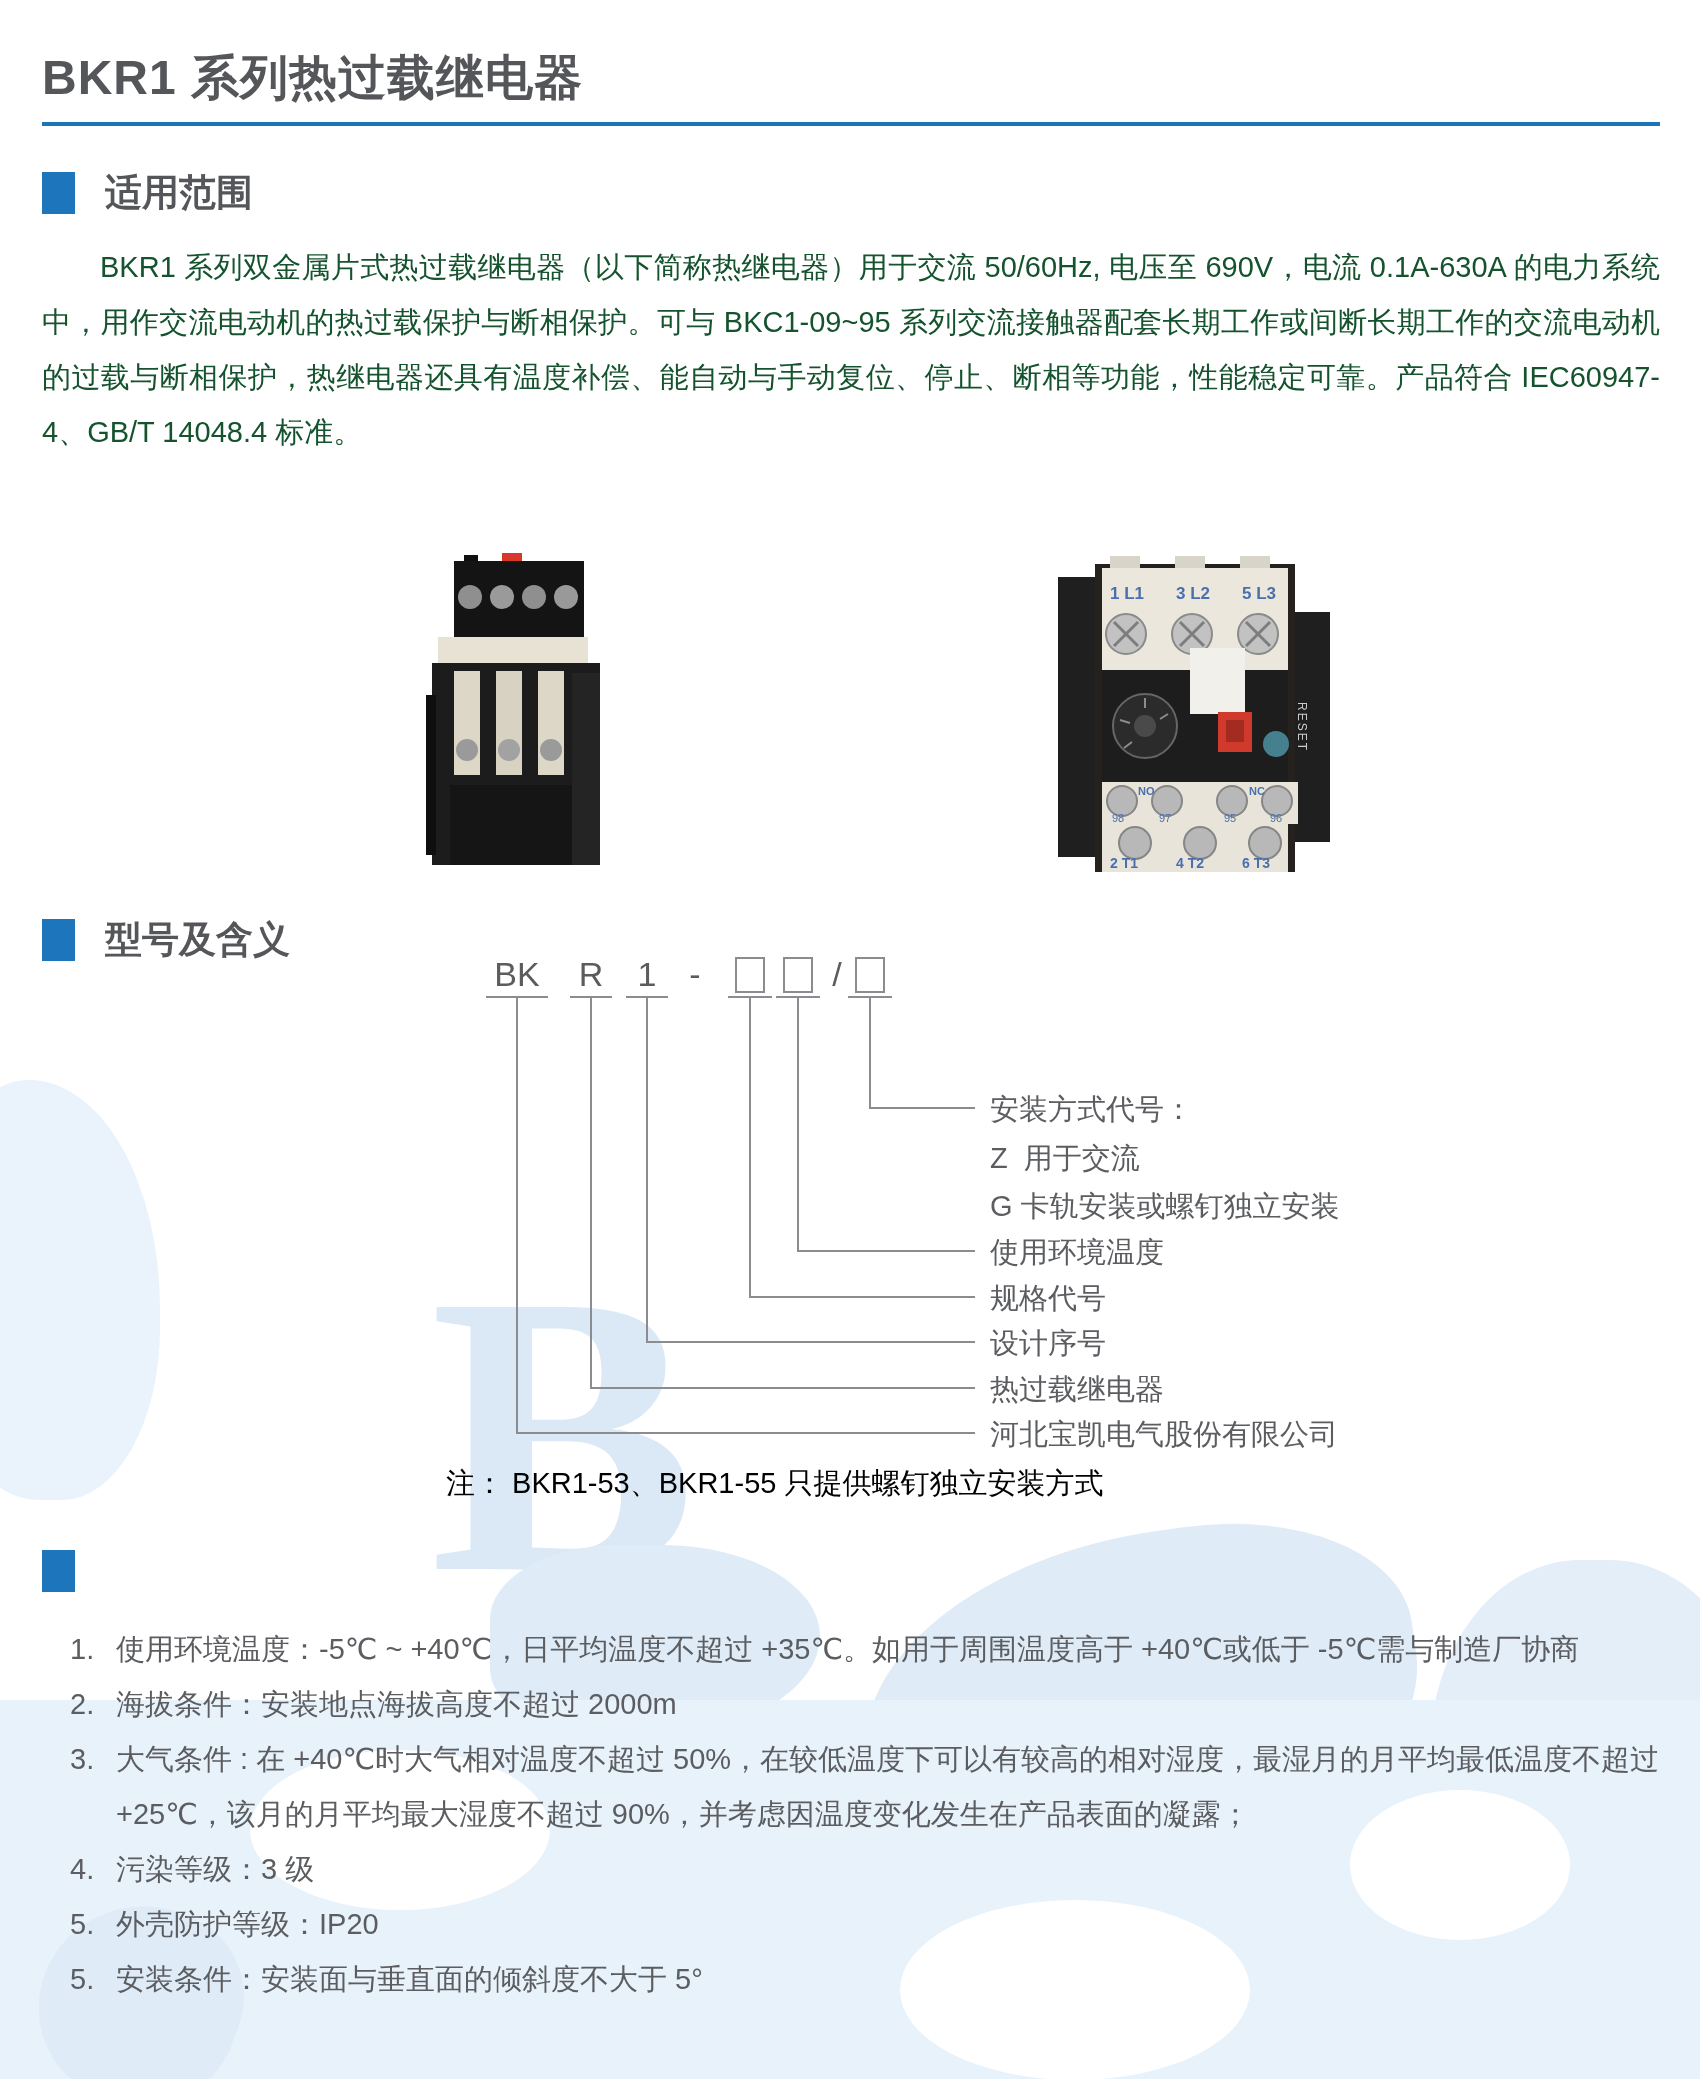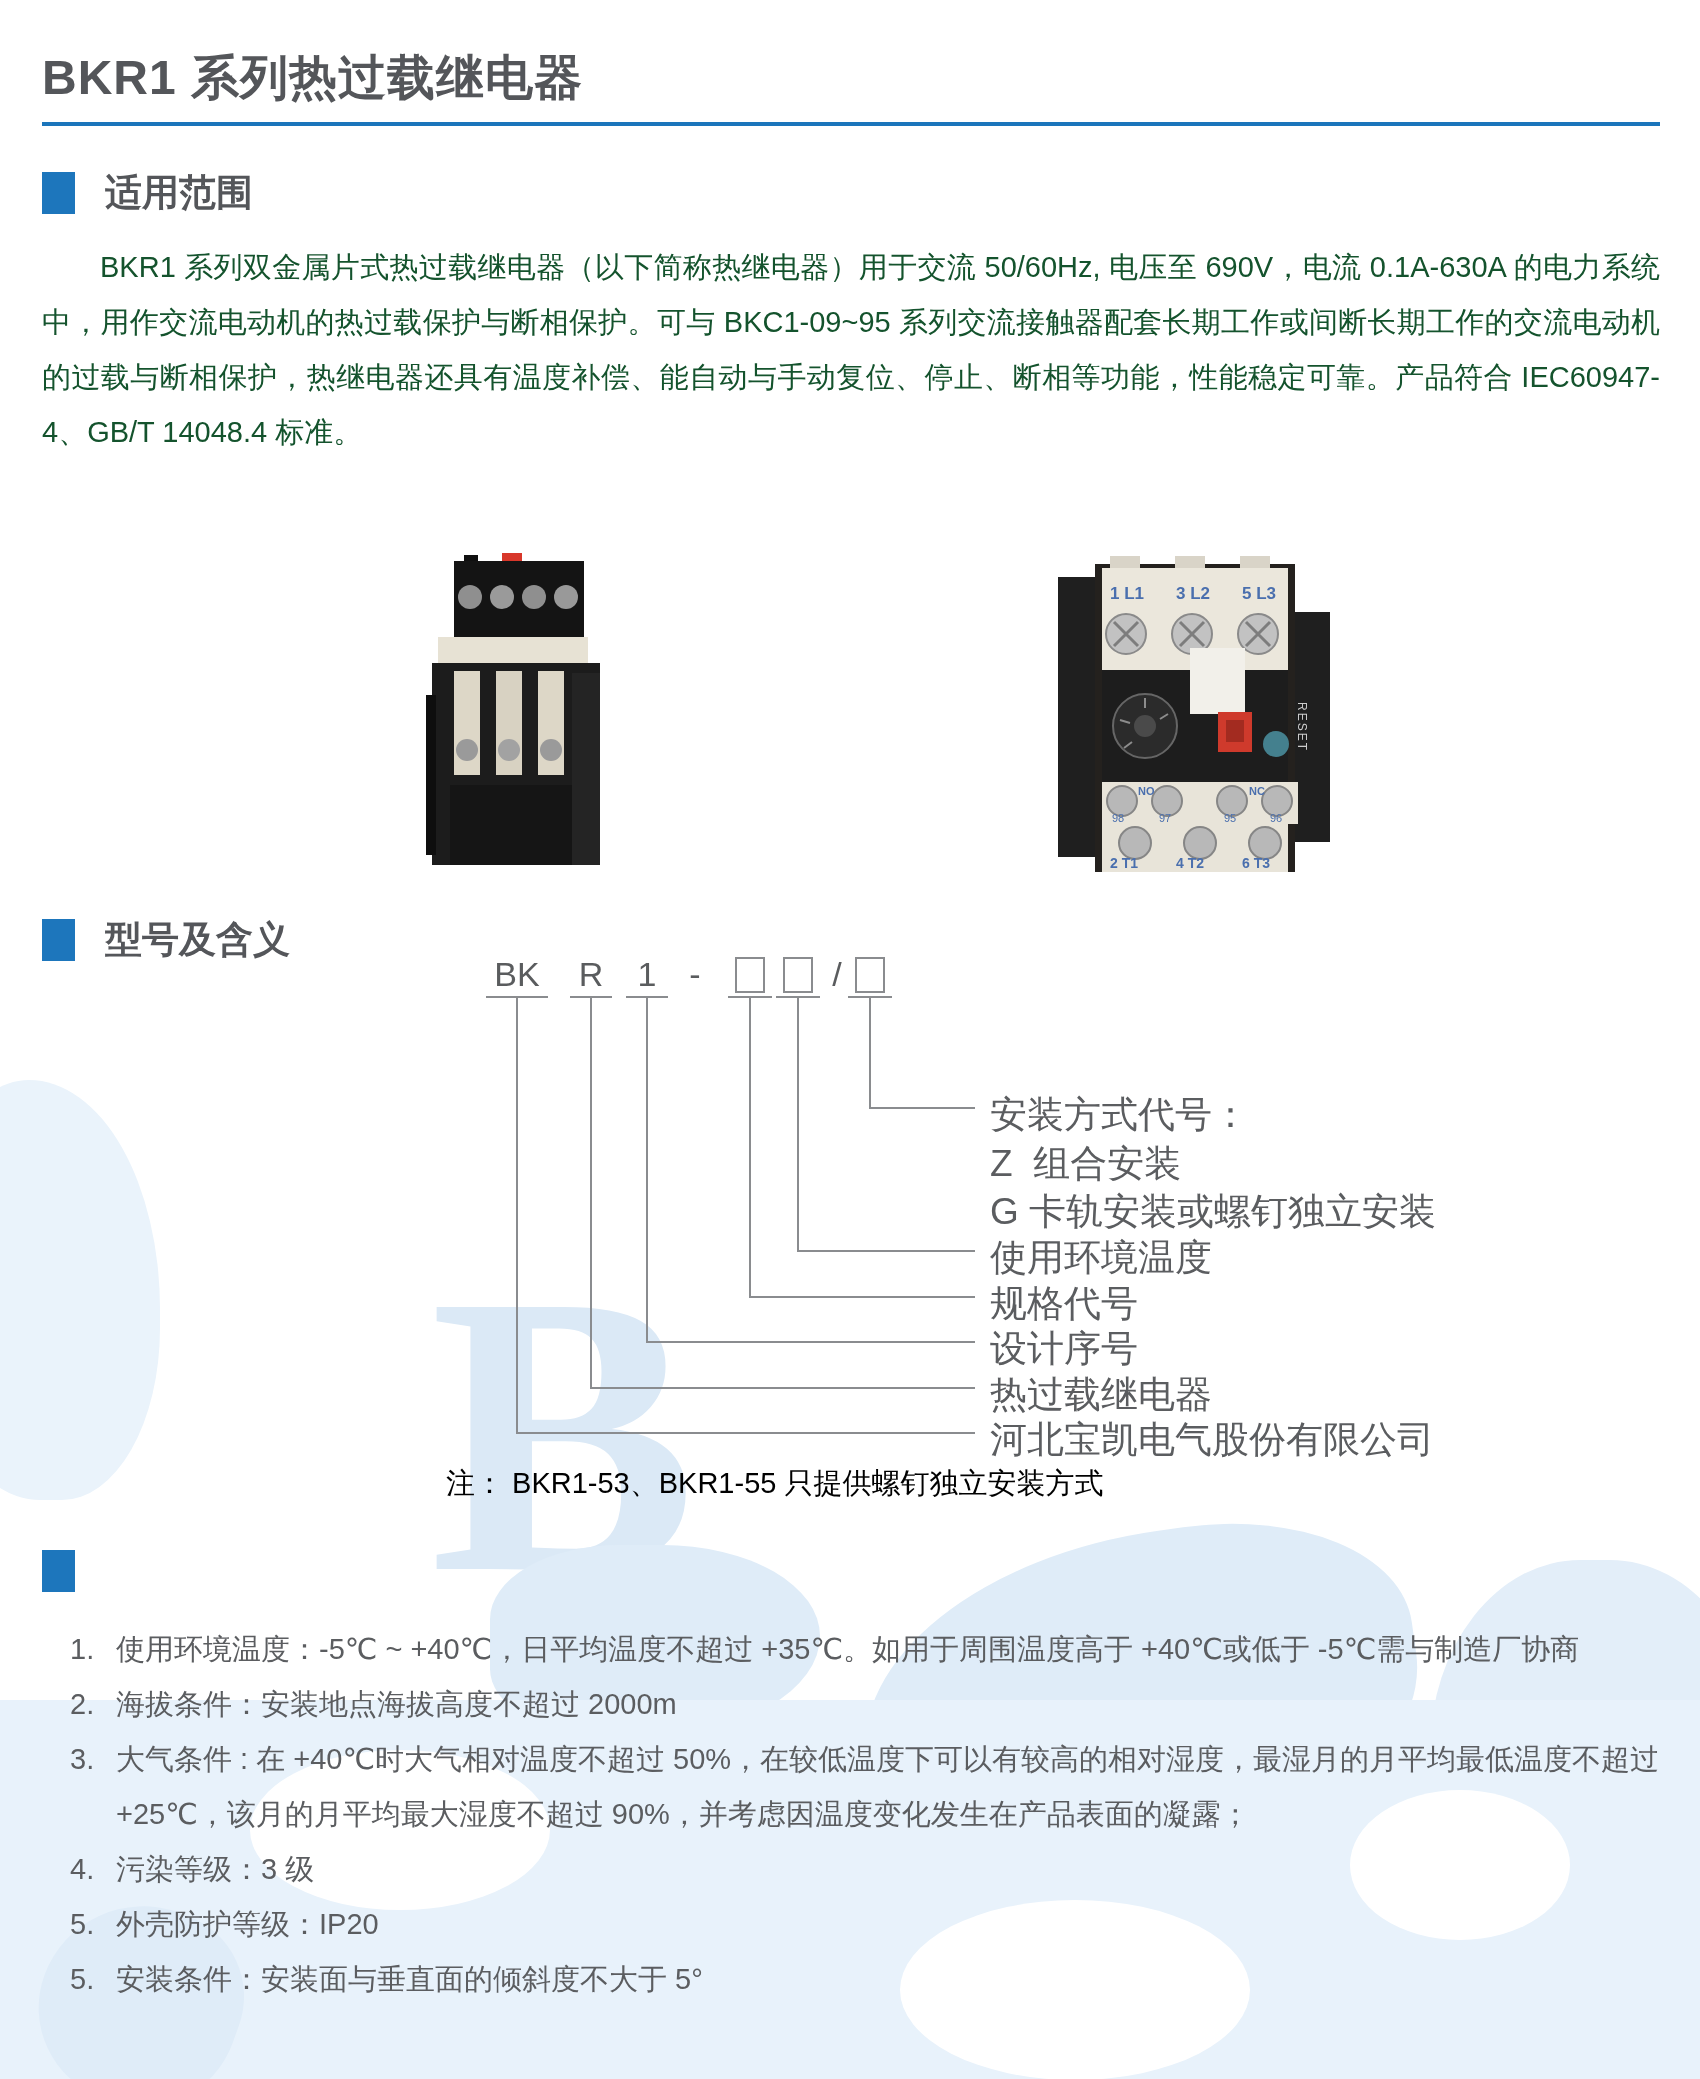--- a/index.html
+++ b/index.html
@@ -41,21 +41,21 @@
     position:absolute;top:0;height:44px;line-height:44px;text-align:center;
     font-size:34px;color:#5a5c5e;border-bottom:2px solid #8a8c8f;
   }
   .code-plain{
     position:absolute;top:0;height:44px;line-height:44px;text-align:center;
     font-size:34px;color:#5a5c5e;
   }
   .code-box{width:26px;height:32px;border:2px solid #8a8c8f;margin:5px auto 0;}
   .connector-svg{position:absolute;left:0;top:46px;}
   .model-label{
-    position:absolute;left:990px;font-size:37px;color:#5b5d60;white-space:pre;
+    position:absolute;left:990px;font-size:29px;color:#5b5d60;white-space:pre;
   }
   .model-note{
     position:absolute;left:446px;top:512px;font-size:29px;color:#000000;white-space:pre;
   }
   
   .env-list{position:absolute;left:70px;top:1622px;width:1596px;}
   .env-item{display:flex;font-size:29px;line-height:55px;color:#5b5d60;}
   .env-num{flex:0 0 46px;}
   .env-txt{flex:1;}
 </style>
@@ -177,21 +177,21 @@
     <svg class="connector-svg" width="1700" height="535">
       <polyline points="870,0 870,110 975,110" fill="none" stroke="#8a8c8f" stroke-width="2"></polyline>
       <polyline points="798,0 798,253 975,253" fill="none" stroke="#8a8c8f" stroke-width="2"></polyline>
       <polyline points="750,0 750,299 975,299" fill="none" stroke="#8a8c8f" stroke-width="2"></polyline>
       <polyline points="647,0 647,344 975,344" fill="none" stroke="#8a8c8f" stroke-width="2"></polyline>
       <polyline points="591,0 591,390 975,390" fill="none" stroke="#8a8c8f" stroke-width="2"></polyline>
       <polyline points="517,0 517,435 975,435" fill="none" stroke="#8a8c8f" stroke-width="2"></polyline>
     </svg>
 
     <div class="model-label" style="top:138px;">安装方式代号：</div>
-    <div class="model-label" style="top:187px;">Z  组合安装</div>
+    <div class="model-label" style="top:187px;">Z  用于交流</div>
     <div class="model-label" style="top:235px;">G 卡轨安装或螺钉独立安装</div>
     <div class="model-label" style="top:281px;">使用环境温度</div>
     <div class="model-label" style="top:327px;">规格代号</div>
     <div class="model-label" style="top:372px;">设计序号</div>
     <div class="model-label" style="top:418px;">热过载继电器</div>
     <div class="model-label" style="top:463px;">河北宝凯电气股份有限公司</div>
     <div class="model-note">注： BKR1-53、BKR1-55 只提供螺钉独立安装方式</div>
   </div>
 
   <div class="sec-head" style="left:42px;top:1550px;">

